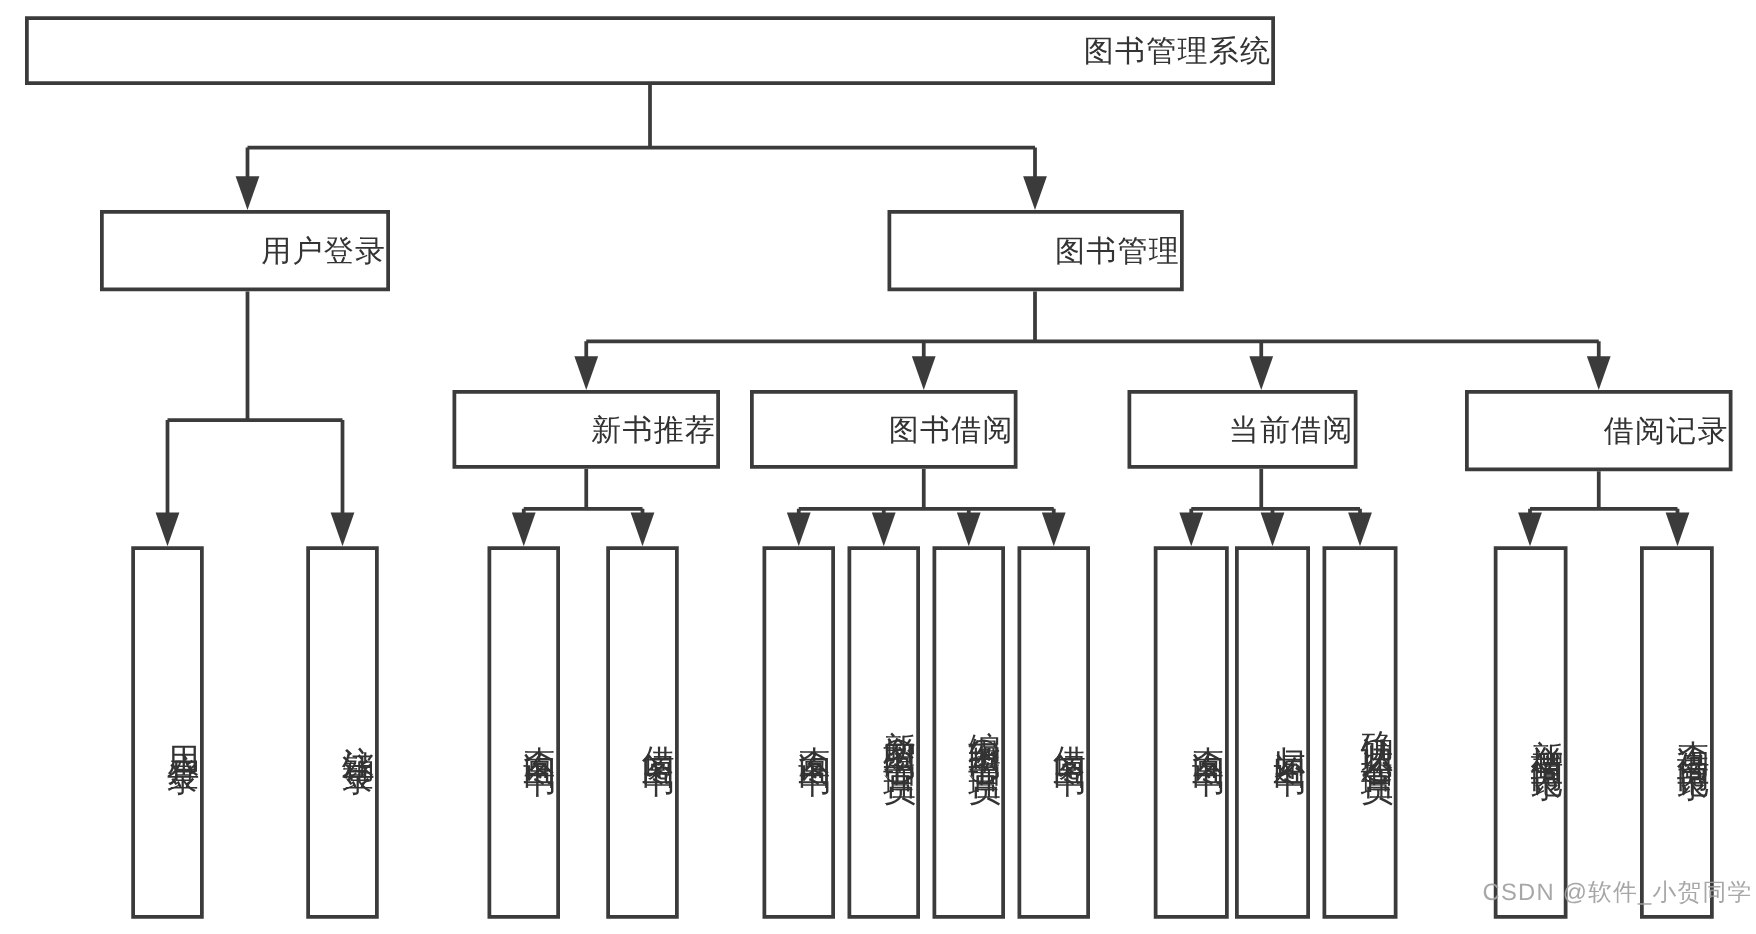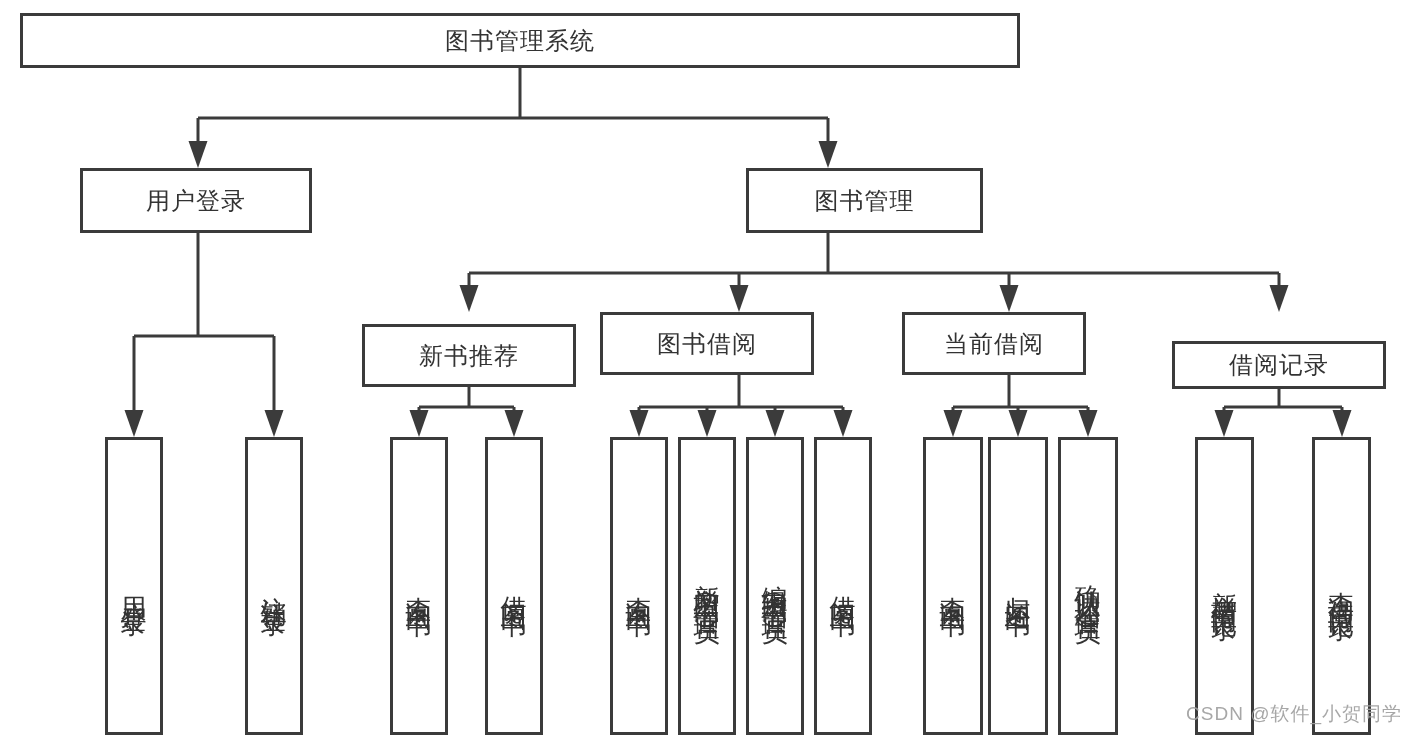--- a/index.html
+++ b/index.html
@@ -12,21 +12,21 @@
   body {
     width:1405px; height:747px; position:relative;
     background:#ffffff; overflow:hidden;
     font-family:"Liberation Sans","DejaVu Sans",sans-serif;
     color:var(--text);
   }
   #connector-layer { position:absolute; left:0; top:0; color:var(--line); }
   .node {
     position:absolute; box-sizing:border-box;
     background:var(--box_bg); border:3px solid var(--line);
-    display:flex; align-items:center; justify-content:center;
+    display:flex; align-items:center; justify-content:flex-end;
     text-align:center;
   }
   .hnode { font-size:24px; letter-spacing:1px; }
   .vnode { font-size:26px; }
   .vnode .vtext {
     writing-mode:vertical-rl; text-orientation:mixed;
     letter-spacing:5px; line-height:1;
   }
   #watermark {
     position:absolute; right:3px; bottom:20px;
@@ -113,34 +113,34 @@
   </g>
 </svg>
 
 <div class="node hnode" style="left:20px; top:13px; width:1000px; height:55px;">
   <span>图书管理系统</span>
 </div>
 
 <div class="node hnode" style="left:80px; top:168px; width:232px; height:65px;">
   <span>用户登录</span>
 </div>
-<div class="node hnode" style="left:710px; top:168px; width:237px; height:65px;margin-left:36px;">
+<div class="node hnode" style="left:710px; top:168px; width:237px; height:65px;">
   <span>图书管理</span>
 </div>
 
-<div class="node hnode" style="left:362px; top:312px; width:214px; height:63px;margin-top:12px;">
+<div class="node hnode" style="left:362px; top:312px; width:214px; height:63px;">
   <span>新书推荐</span>
 </div>
 <div class="node hnode" style="left:600px; top:312px; width:214px; height:63px;">
   <span>图书借阅</span>
 </div>
 <div class="node hnode" style="left:902px; top:312px; width:184px; height:63px;">
   <span>当前借阅</span>
 </div>
-<div class="node hnode" style="left:1172px; top:312px; width:214px; height:48px;margin-top:29px;">
+<div class="node hnode" style="left:1172px; top:312px; width:214px; height:65px;">
   <span>借阅记录</span>
 </div>
 
 <div class="node vnode" style="left:105px; top:437px; width:58px; height:298px;">
   <span class="vtext">用户登录</span>
 </div>
 <div class="node vnode" style="left:245px; top:437px; width:58px; height:298px;">
   <span class="vtext">注销登录</span>
 </div>
 

